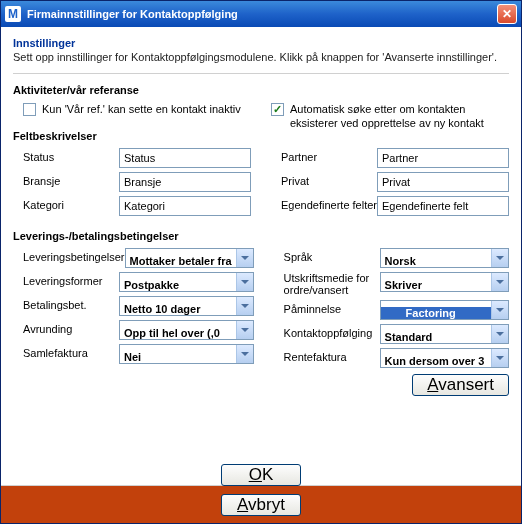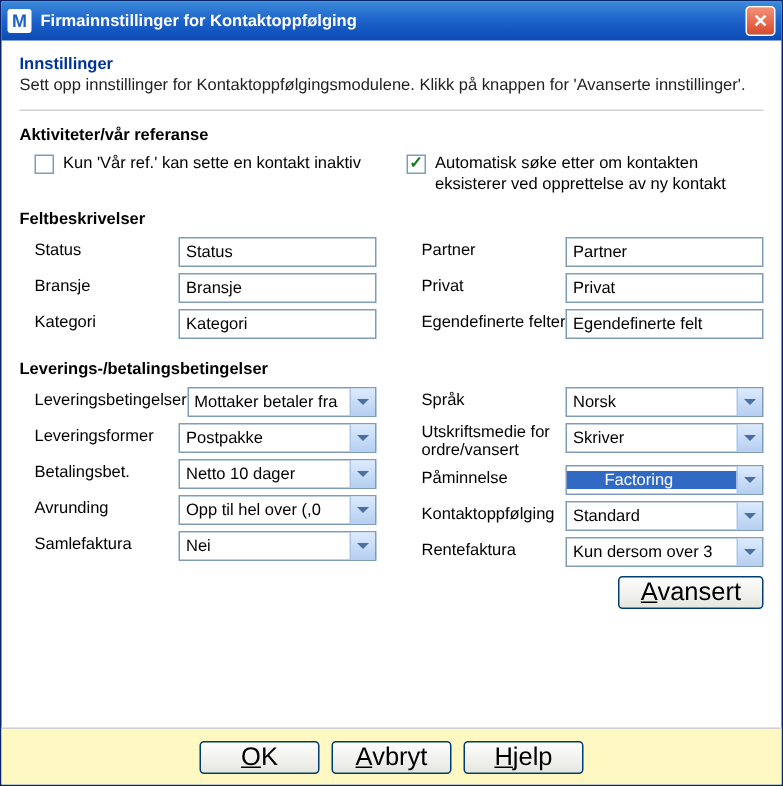--- a/index.html
+++ b/index.html
@@ -96,23 +96,24 @@
     border: 1px solid #7f9db9;
     padding: 1px 4px;
     font-family: Tahoma, sans-serif;
     font-size: 11px;
   }
   .select {
     width: 100%;
     height: 20px;
     border: 1px solid #7f9db9;
     display: flex;
-    align-items: center;
+    align-items: flex-end;
     background: #fff;
     cursor: pointer;
+    font-weight: bold;
   }
   .select .sel-text {
     flex: 1;
     padding: 0 4px;
     white-space: nowrap;
     overflow: hidden;
   }
   .select .sel-text.hl {
     background: #316ac5;
     color: #fff;
@@ -169,21 +170,22 @@
     padding-right: 0;
     margin-top: 6px;
   }
   .footer {
     height: 38px;
     border-top: 1px solid #d0d0d0;
     display: flex;
     align-items: center;
     justify-content: center;
     gap: 8px;
-    background: #fef9c3;
+    background: #c2410c;
+    flex-direction: column;
   }
   .underline-char { text-decoration: underline; }
   .two-col { display: flex; gap: 20px; }
   .two-col > div { flex: 1; }
 </style>
 </head>
 <body>
 
 <div class="window">
   <div class="titlebar">
@@ -193,21 +195,21 @@
       <span>✕</span>
     </div>
   </div>
 
   <div class="content">
     <div class="section-title">Innstillinger</div>
     <div class="section-desc">Sett opp innstillinger for Kontaktoppfølgingsmodulene. Klikk på knappen for 'Avanserte innstillinger'.</div>
     <div class="divider"></div>
 
     <div class="group-heading">Aktiviteter/vår referanse</div>
-    <div class="two-col" style="margin-bottom:10px;">
+    <div class="two-col" style="">
       <div>
         <div class="checkbox-row">
           <div class="checkbox"></div>
           <div class="cb-label">Kun 'Vår ref.' kan sette en kontakt inaktiv</div>
         </div>
       </div>
       <div>
         <div class="checkbox-row" style="padding-left:0;">
           <div class="checkbox checked"></div>
           <div class="cb-label">Automatisk søke etter om kontakten eksisterer ved opprettelse av ny kontakt</div>

